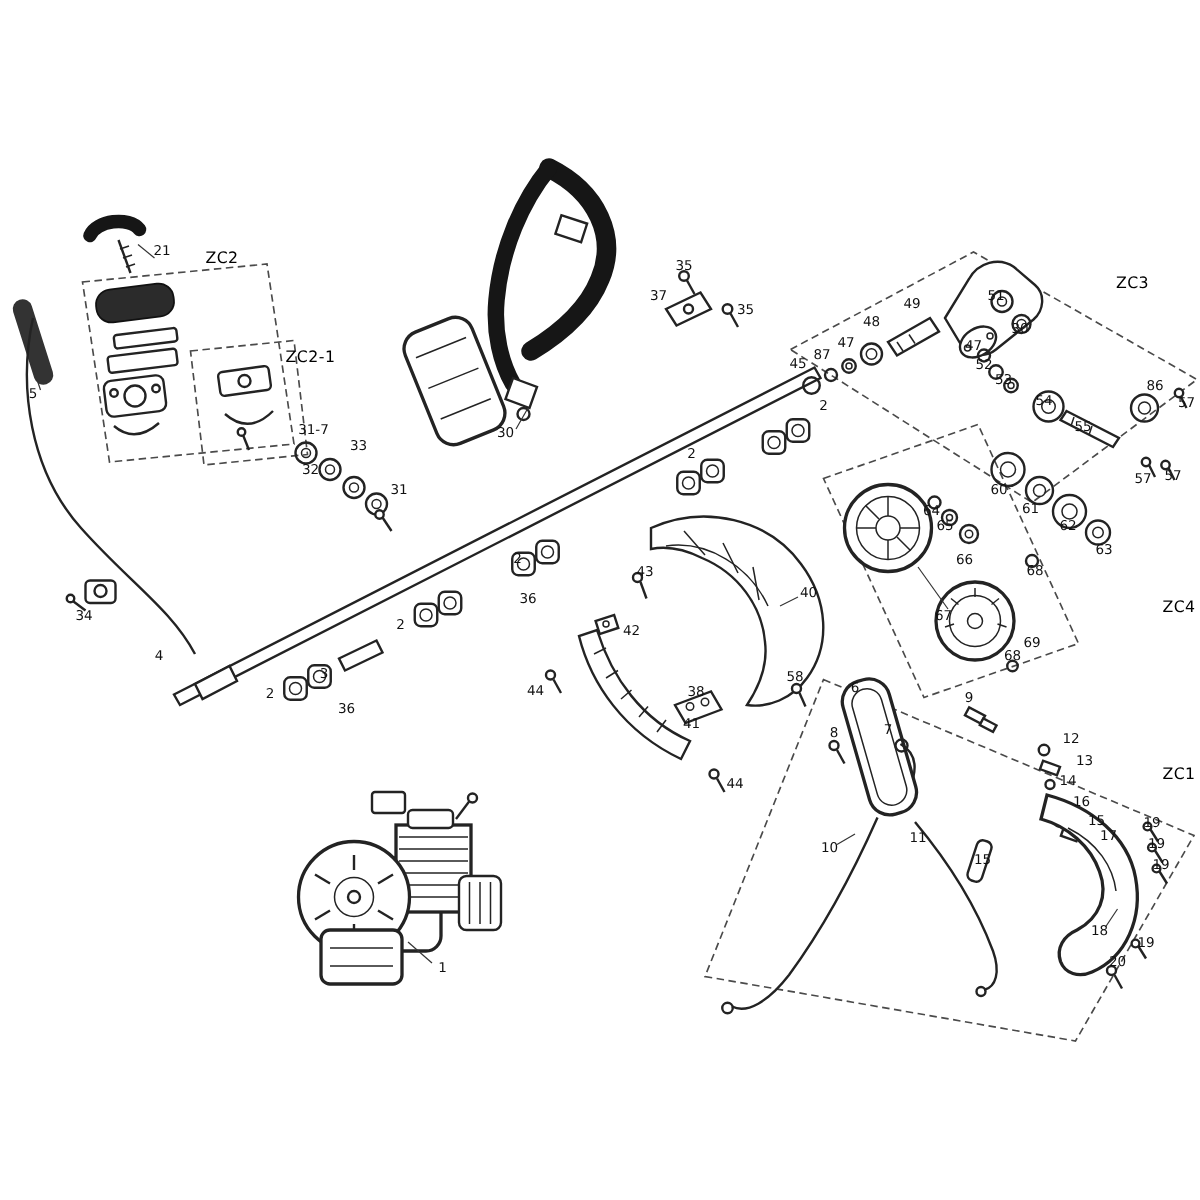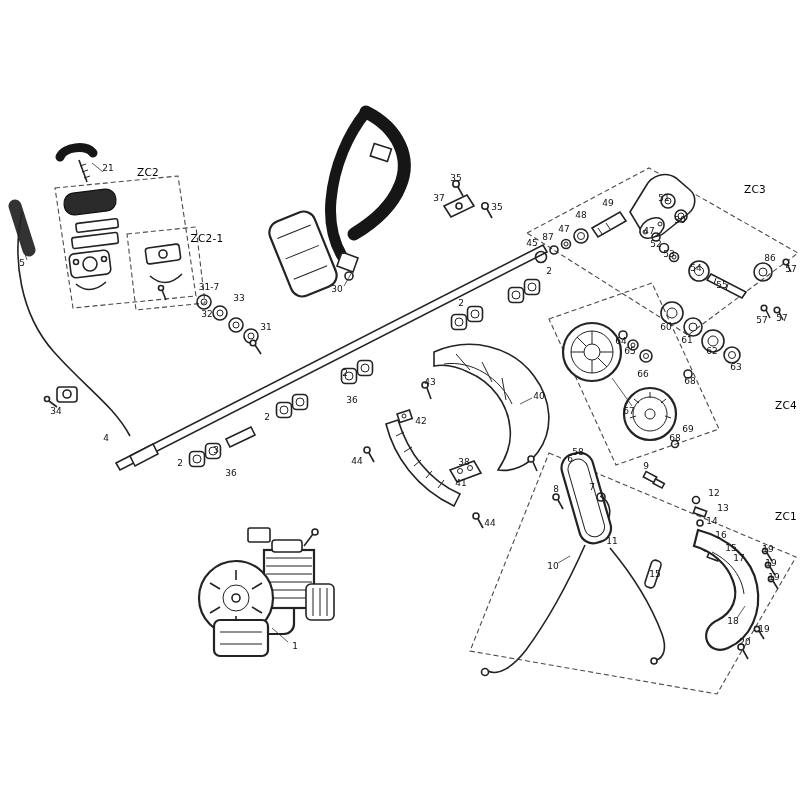--- a/index.html
+++ b/index.html
@@ -341,21 +341,21 @@
       <div class="part-label" style="left: 216px; top: 450px;">3</div>
       <div class="part-label" style="left: 231px; top: 473px;">36</div>
       <div class="part-label" style="left: 180px; top: 463px;">2</div>
       <div class="part-label" style="left: 430px; top: 382px;">43</div>
       <div class="part-label" style="left: 539px; top: 396px;">40</div>
       <div class="part-label" style="left: 421px; top: 421px;">42</div>
       <div class="part-label" style="left: 357px; top: 461px;">44</div>
       <div class="part-label" style="left: 461px; top: 483px;">41</div>
       <div class="part-label" style="left: 464px; top: 462px;">38</div>
       <div class="part-label" style="left: 490px; top: 523px;">44</div>
-      <div class="part-label" style="left: 530px; top: 452px; margin-left: 48px;">58</div>
+      <div class="part-label" style="left: 530px; top: 452px;">58</div>
       <div class="part-label" style="left: 295px; top: 646px;">1</div>
       <div class="part-label" style="left: 532px; top: 243px;">45</div>
       <div class="part-label" style="left: 548px; top: 237px;">87</div>
       <div class="part-label" style="left: 564px; top: 229px;">47</div>
       <div class="part-label" style="left: 581px; top: 215px;">48</div>
       <div class="part-label" style="left: 608px; top: 203px;">49</div>
       <div class="part-label" style="left: 664px; top: 198px;">51</div>
       <div class="part-label" style="left: 680px; top: 220px;">30</div>
       <div class="part-label" style="left: 649px; top: 231px;">47</div>
       <div class="part-label" style="left: 656px; top: 244px;">52</div>
@@ -379,21 +379,21 @@
       <div class="part-label" style="left: 675px; top: 438px;">68</div>
       <div class="part-label" style="left: 570px; top: 459px;">6</div>
       <div class="part-label" style="left: 646px; top: 466px;">9</div>
       <div class="part-label" style="left: 592px; top: 487px;">7</div>
       <div class="part-label" style="left: 556px; top: 489px;">8</div>
       <div class="part-label" style="left: 714px; top: 493px;">12</div>
       <div class="part-label" style="left: 723px; top: 508px;">13</div>
       <div class="part-label" style="left: 712px; top: 521px;">14</div>
       <div class="part-label" style="left: 721px; top: 535px;">16</div>
       <div class="part-label" style="left: 731px; top: 548px;">15</div>
-      <div class="part-label" style="left: 612px; top: 541px;">11</div>
+      <div class="part-label" style="left: 612px; top: 559px;">11</div>
       <div class="part-label" style="left: 553px; top: 566px;">10</div>
       <div class="part-label" style="left: 655px; top: 574px;">15</div>
       <div class="part-label" style="left: 739px; top: 558px;">17</div>
       <div class="part-label" style="left: 768px; top: 549px;">19</div>
       <div class="part-label" style="left: 771px; top: 563px;">19</div>
       <div class="part-label" style="left: 774px; top: 577px;">19</div>
       <div class="part-label" style="left: 733px; top: 621px;">18</div>
       <div class="part-label" style="left: 764px; top: 629px;">19</div>
       <div class="part-label" style="left: 745px; top: 642px;">20</div>
       <div class="zone-label" style="left: 148px; top: 172px;">ZC2</div>

